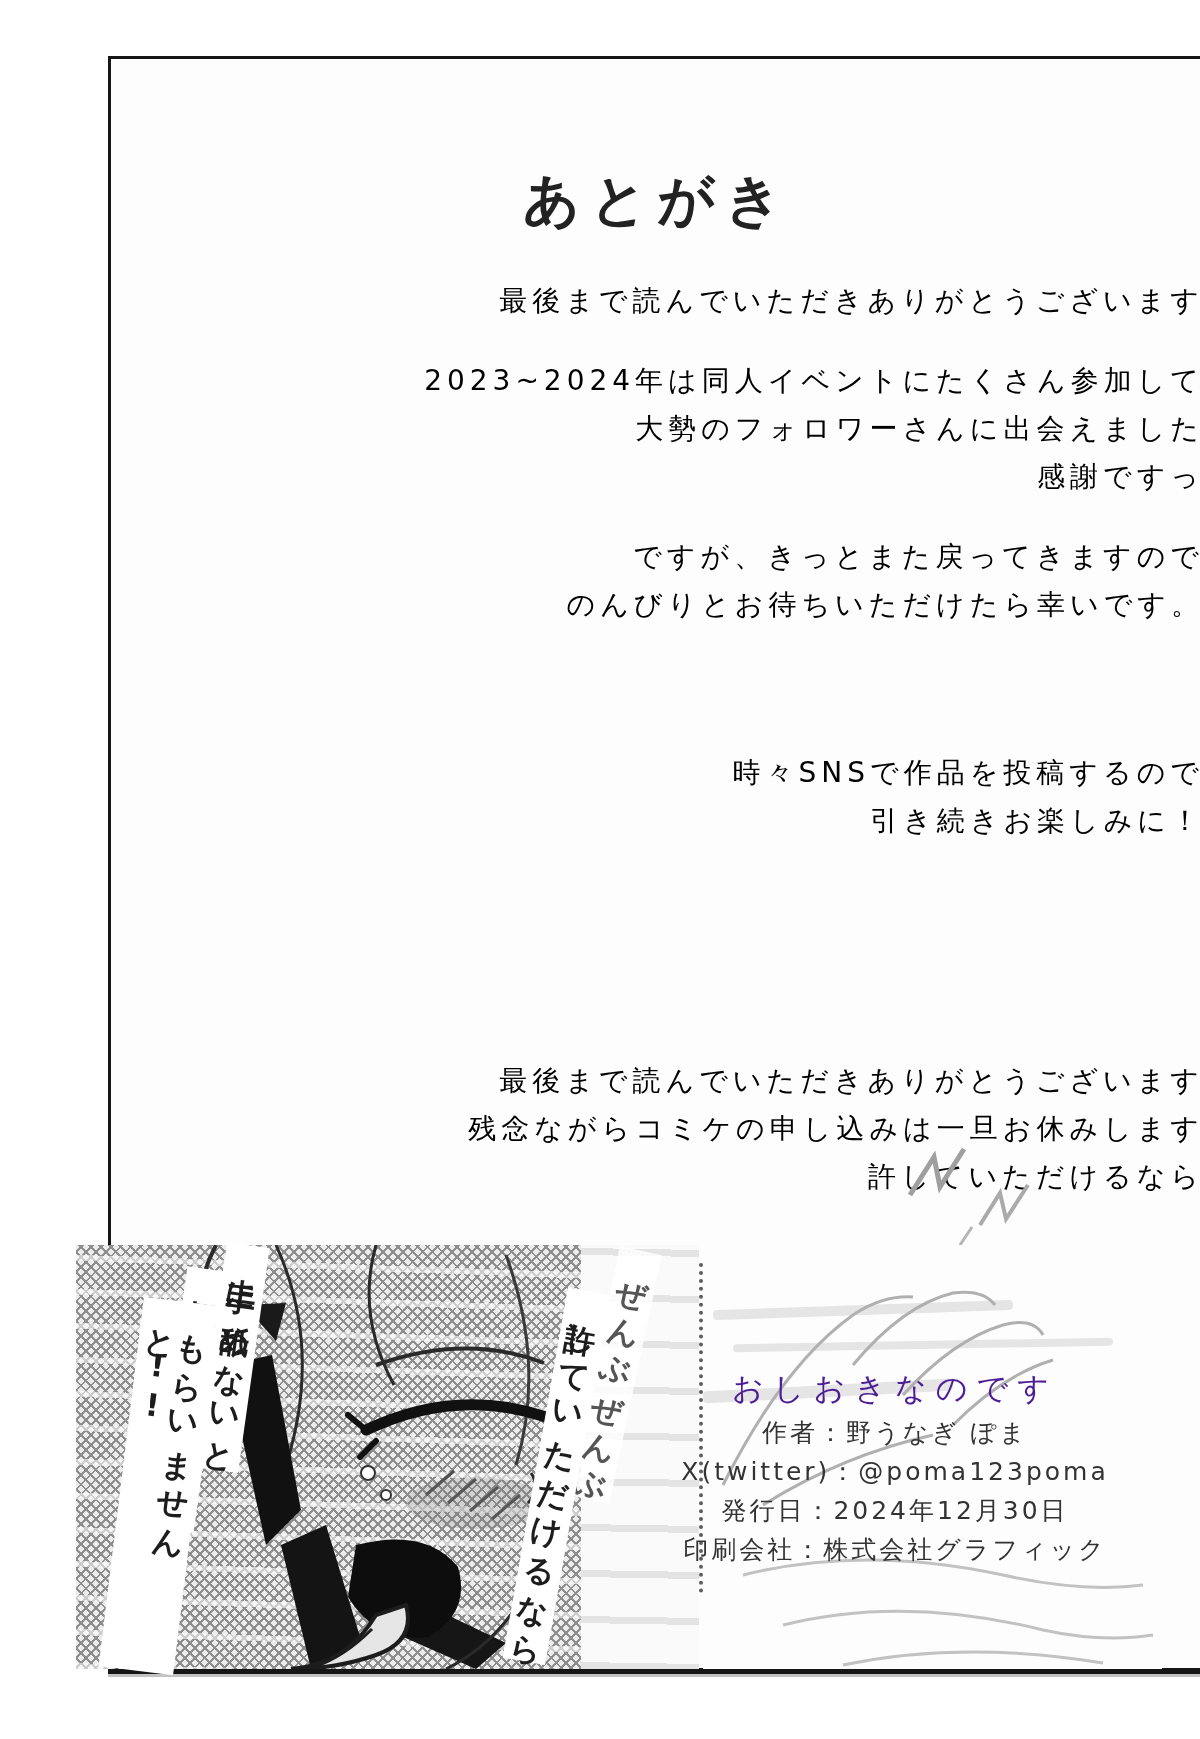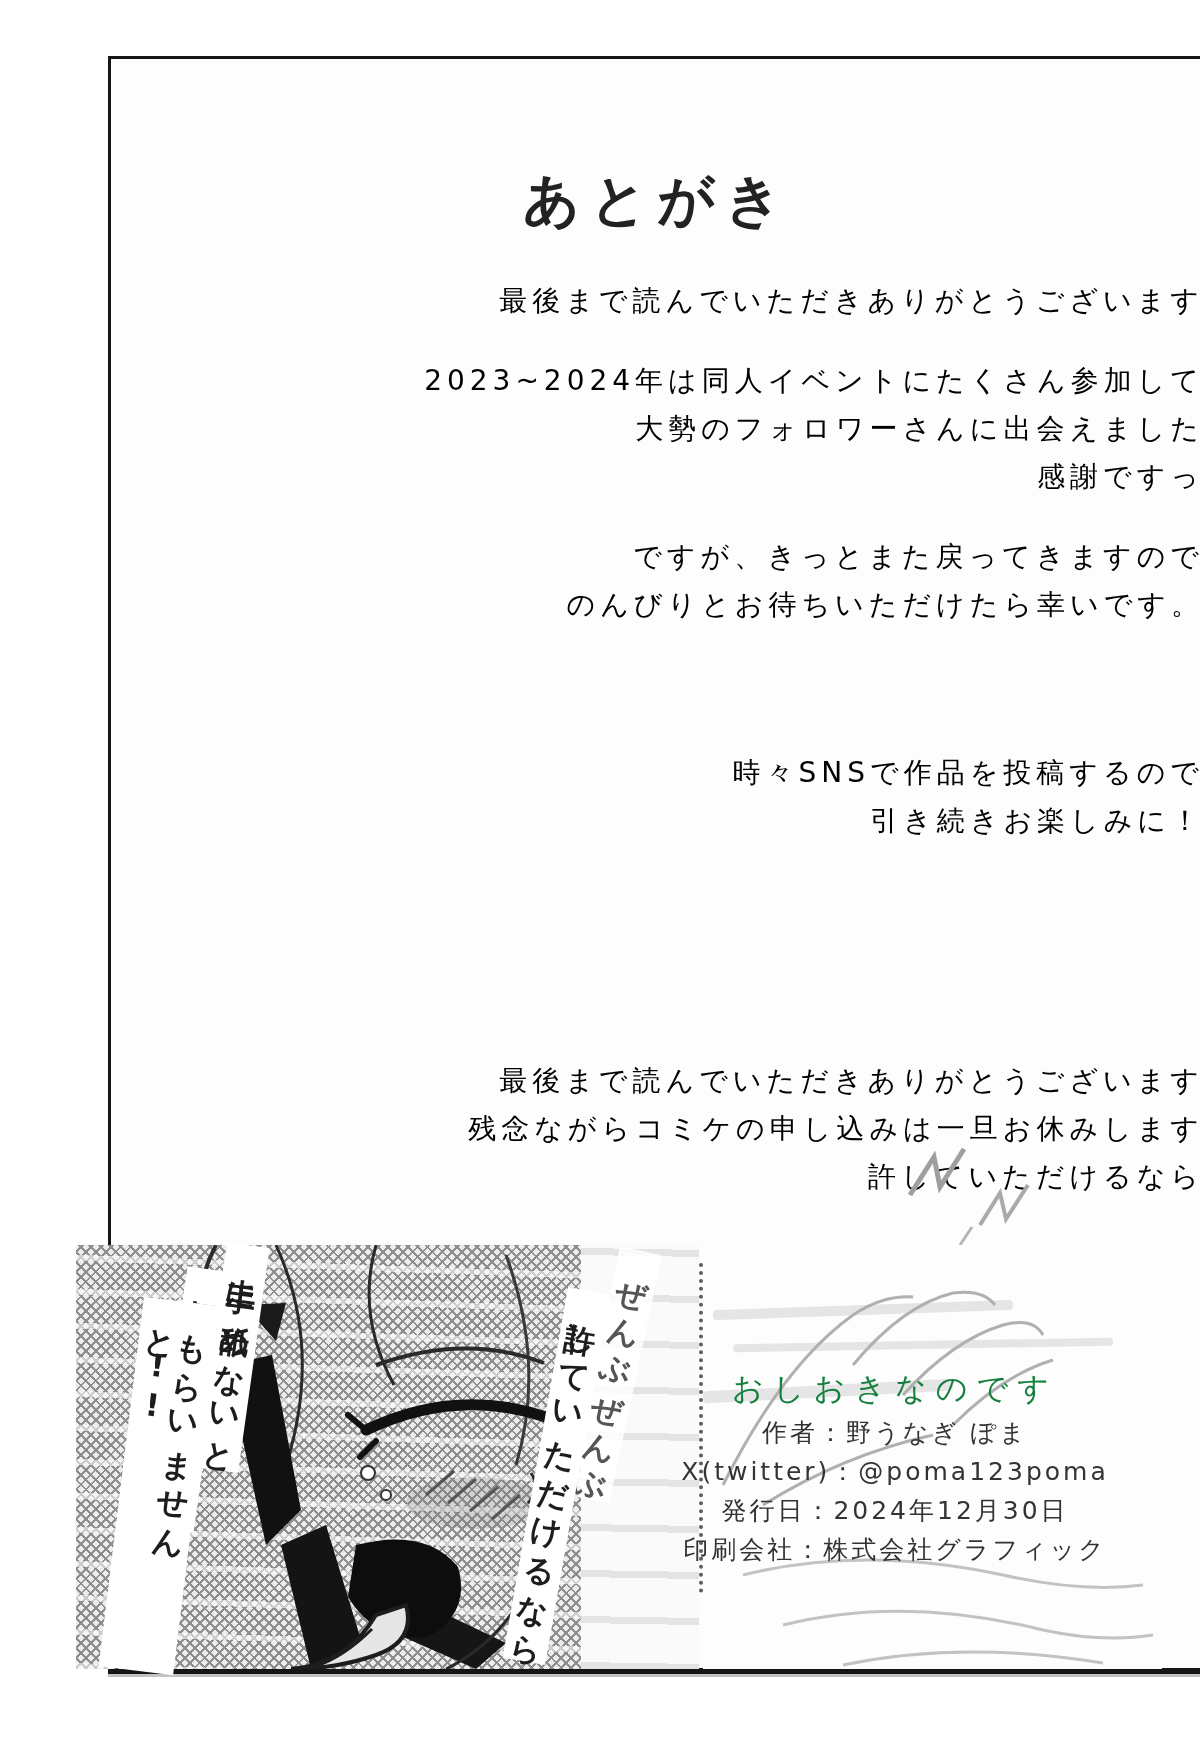--- a/index.html
+++ b/index.html
@@ -50,21 +50,21 @@
     position:absolute;writing-mode:vertical-rl;text-orientation:upright;
     font-size:31px;letter-spacing:4px;color:#1d1d1d;font-weight:bold;
     background:#ffffff;padding:6px 2px;line-height:1.05;box-shadow:0 0 0 3px #ffffff;
   }
   .vtext.sketchy{color:#555;background:rgba(255,255,255,.85);box-shadow:0 0 0 3px rgba(255,255,255,.85);}
   
   #colophon{
     position:absolute;left:640px;top:1368px;width:510px;
     display:flex;flex-direction:column;align-items:center;gap:6px;text-align:center;
   }
-  #colophon-title{font-size:31px;letter-spacing:9px;color:#15803d;}
+  #colophon-title{font-size:31px;letter-spacing:9px;color:#4c1d95;}
   .colophon-line{font-size:25px;letter-spacing:3px;color:#333;white-space:nowrap;}
   
   .artsvg{position:absolute;left:0;top:0;}
 </style>
 </head>
 <body>
 
 <div id="stage">
   <div id="page-frame">
 

